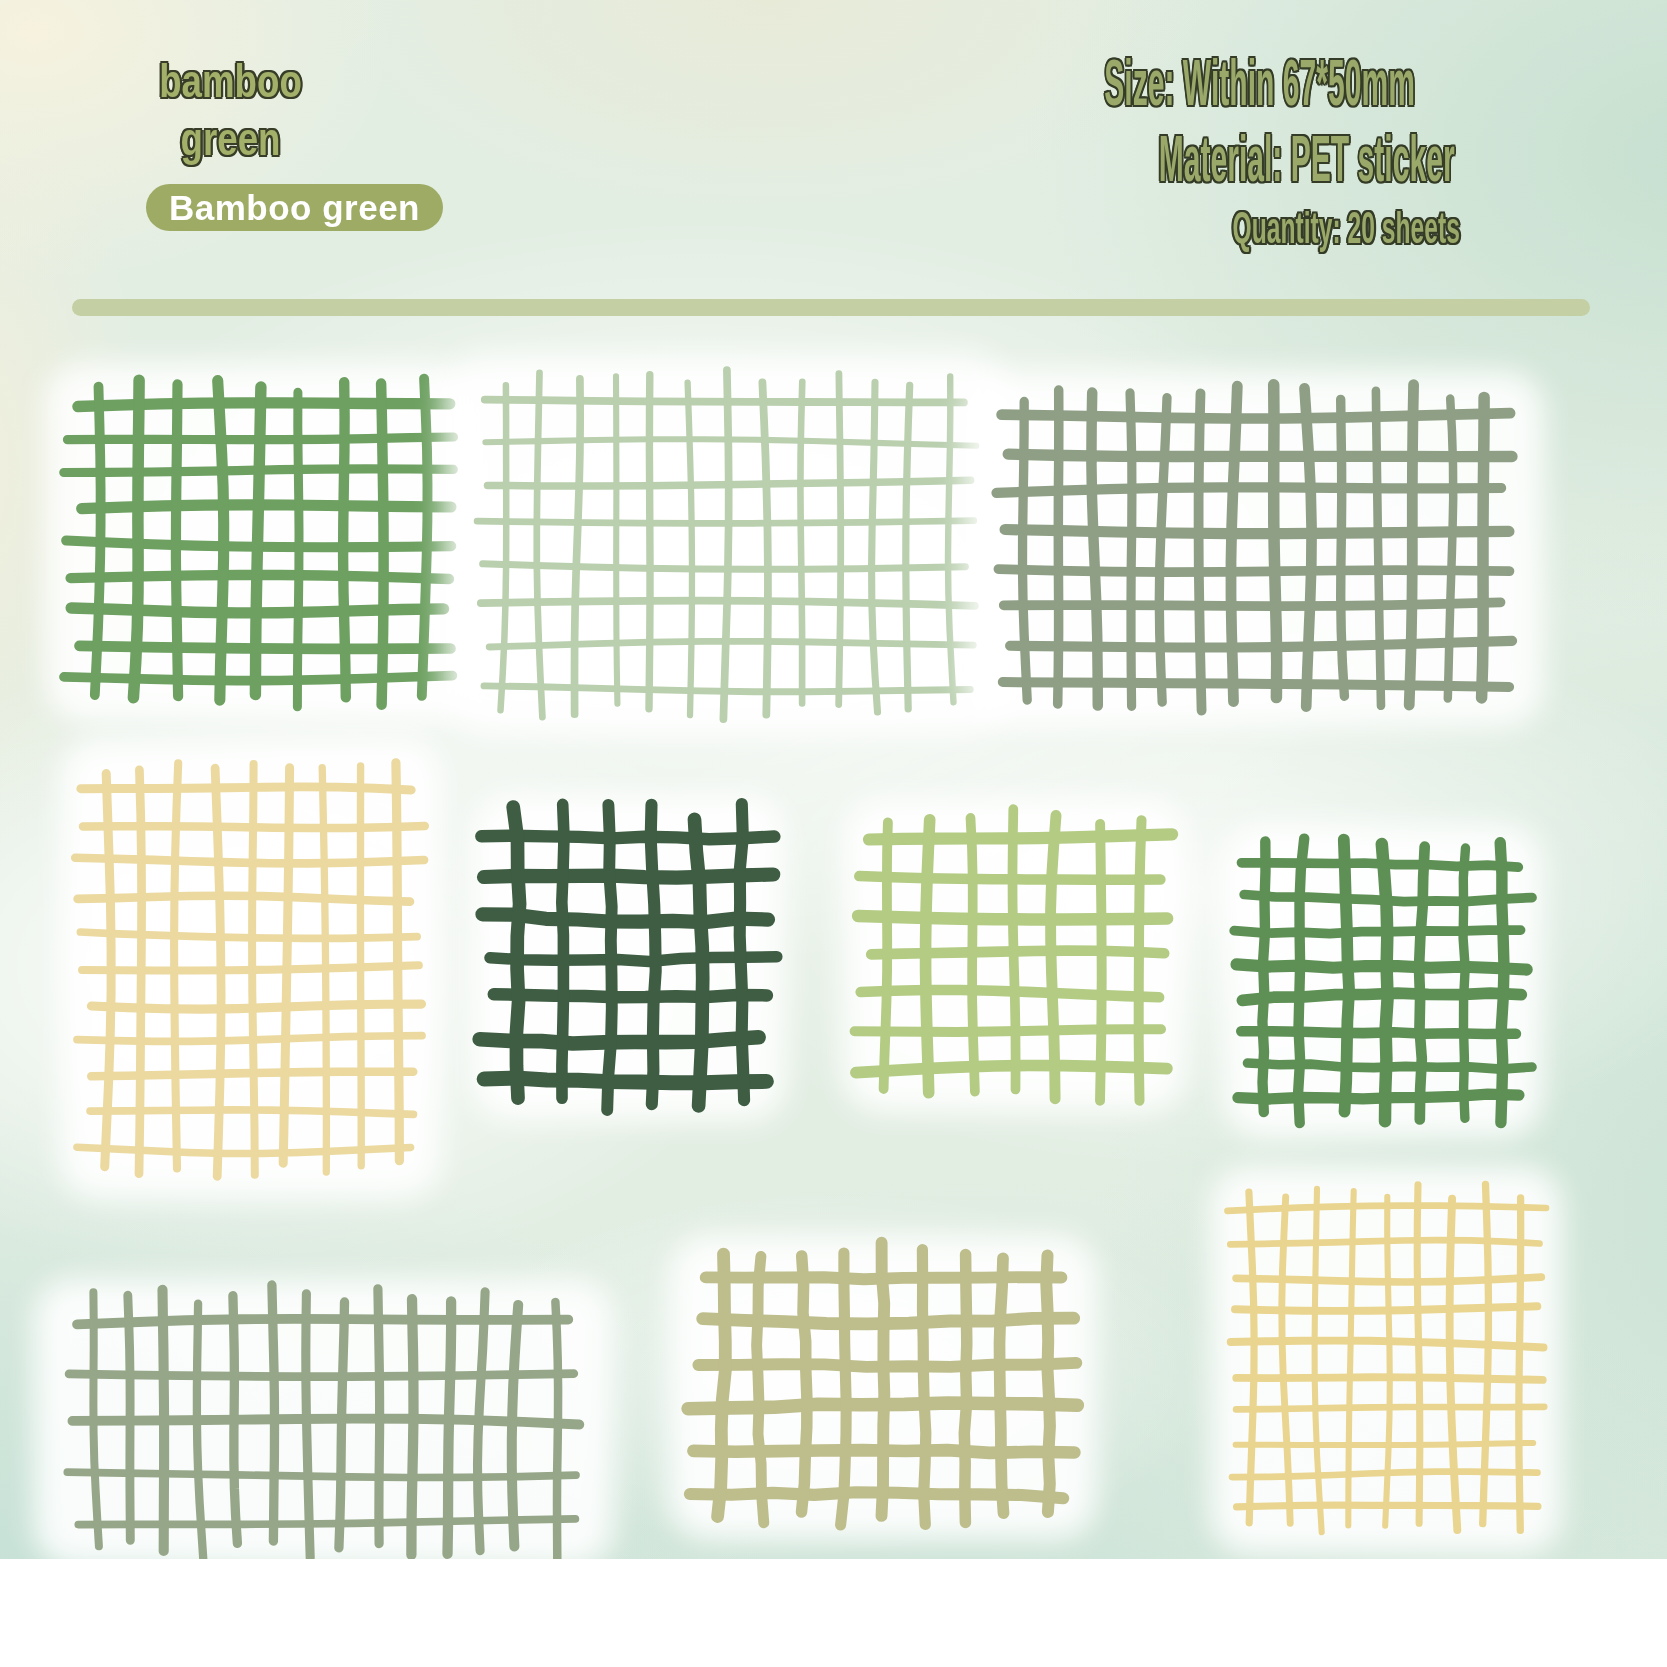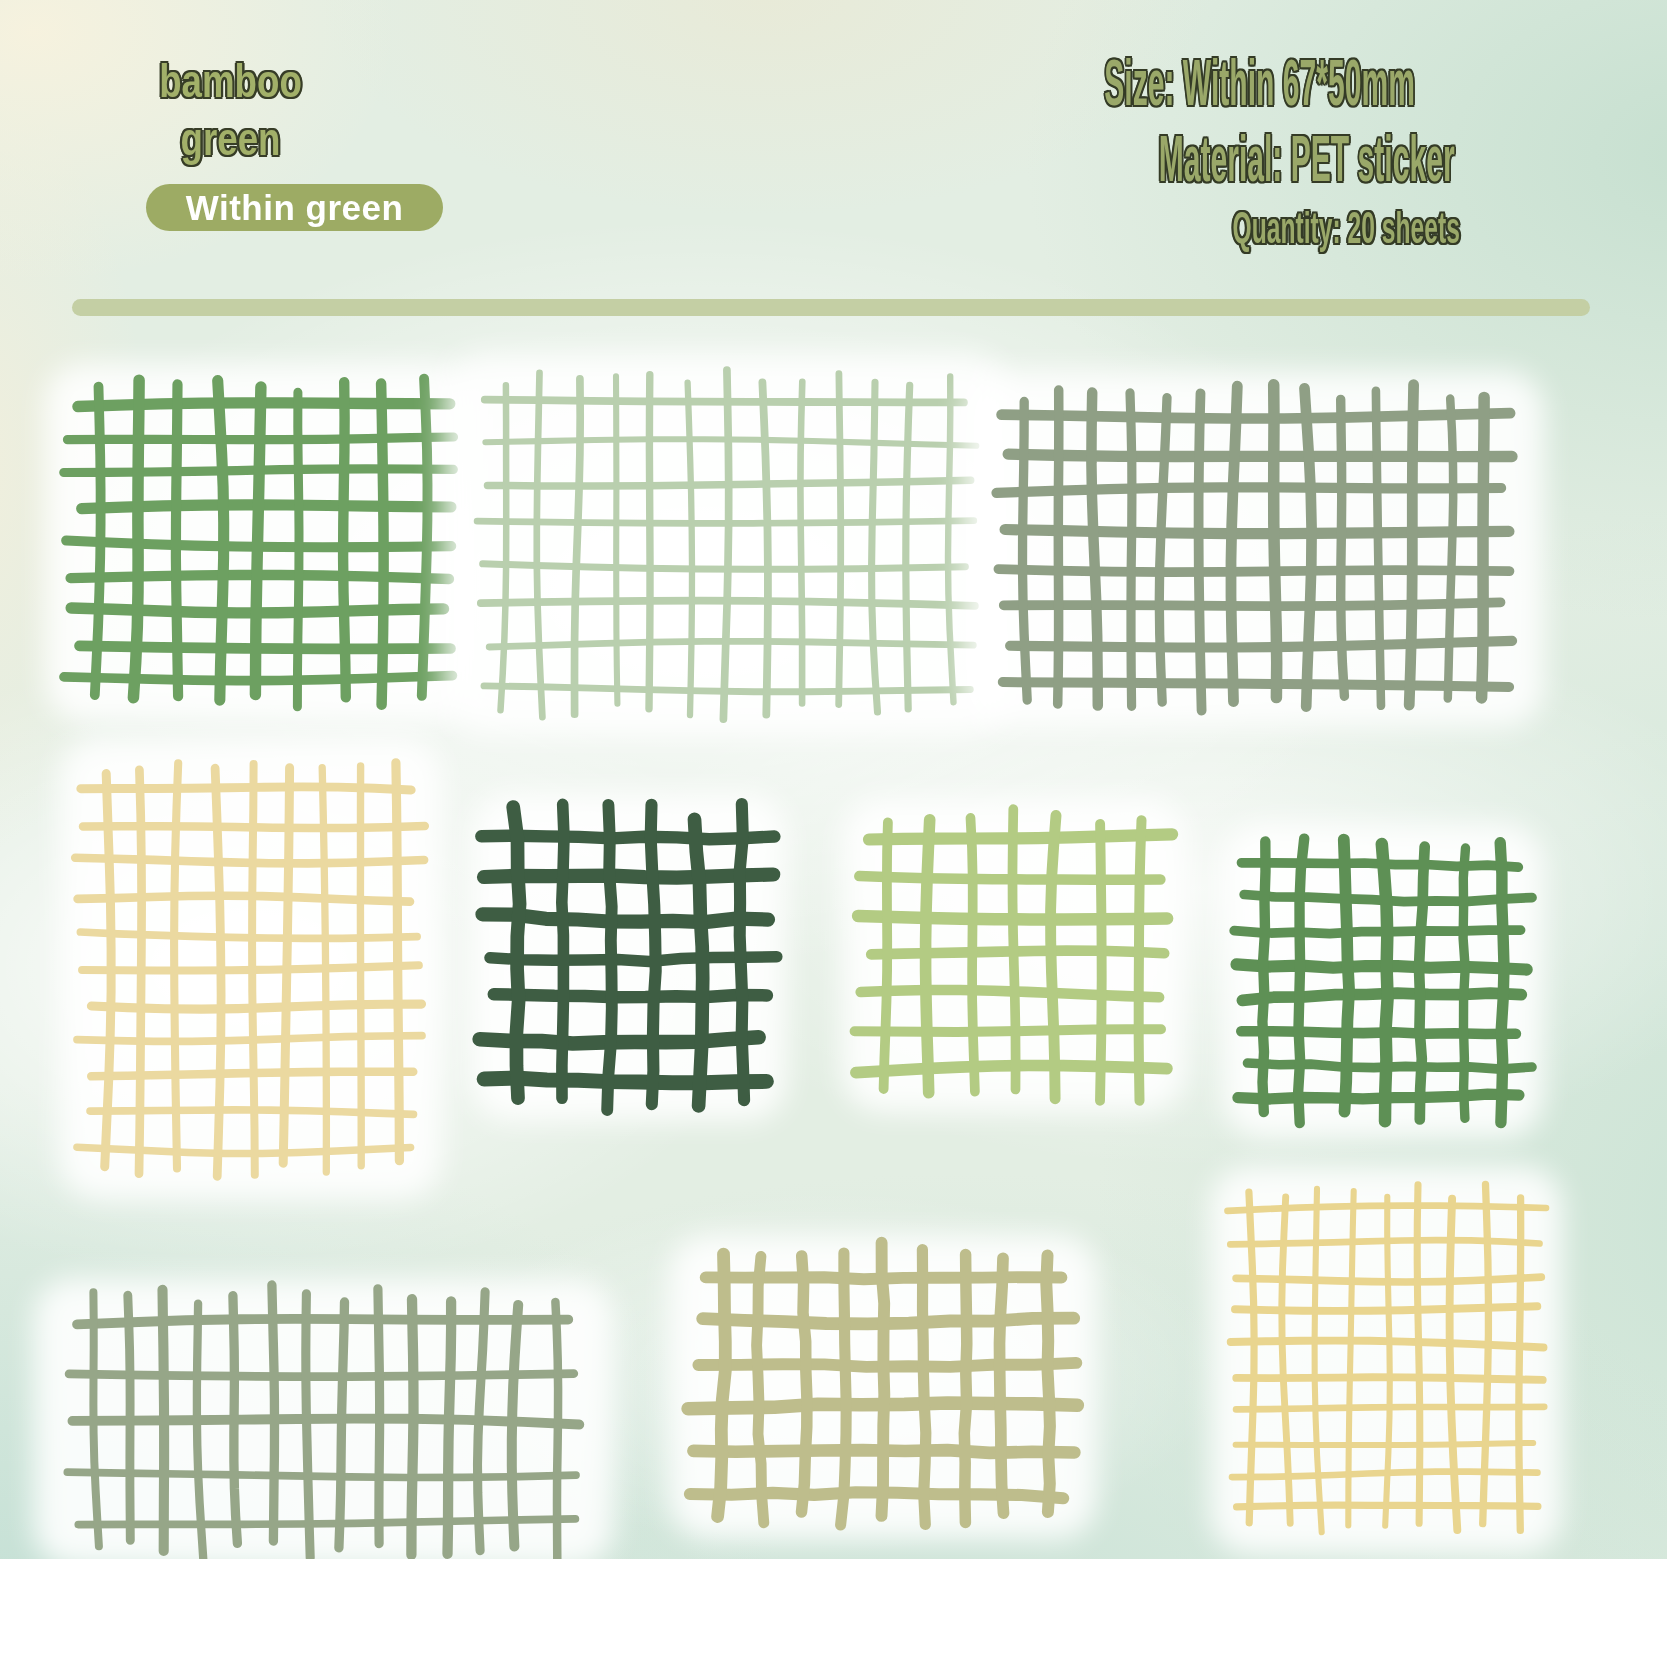--- a/index.html
+++ b/index.html
@@ -66,21 +66,21 @@
 <body>
 
 <div class="canvas">
 
   <div class="corner-title">
     <div>bamboo</div>
     <div>green</div>
   </div>
 
   <div class="badge">
-    <span>Within green</span>
+    <span>Bamboo green</span>
   </div>
 
   <div class="spec spec1">Size: Within 67*50mm</div>
   <div class="spec spec2">Material: PET sticker</div>
   <div class="spec spec3">Quantity: 20 sheets</div>
 
   <div class="divider"></div>
 
   <div id="swatches">
       <div class="swatch" style="left: 78px; top: 390px; width: 362px; height: 305px;">

